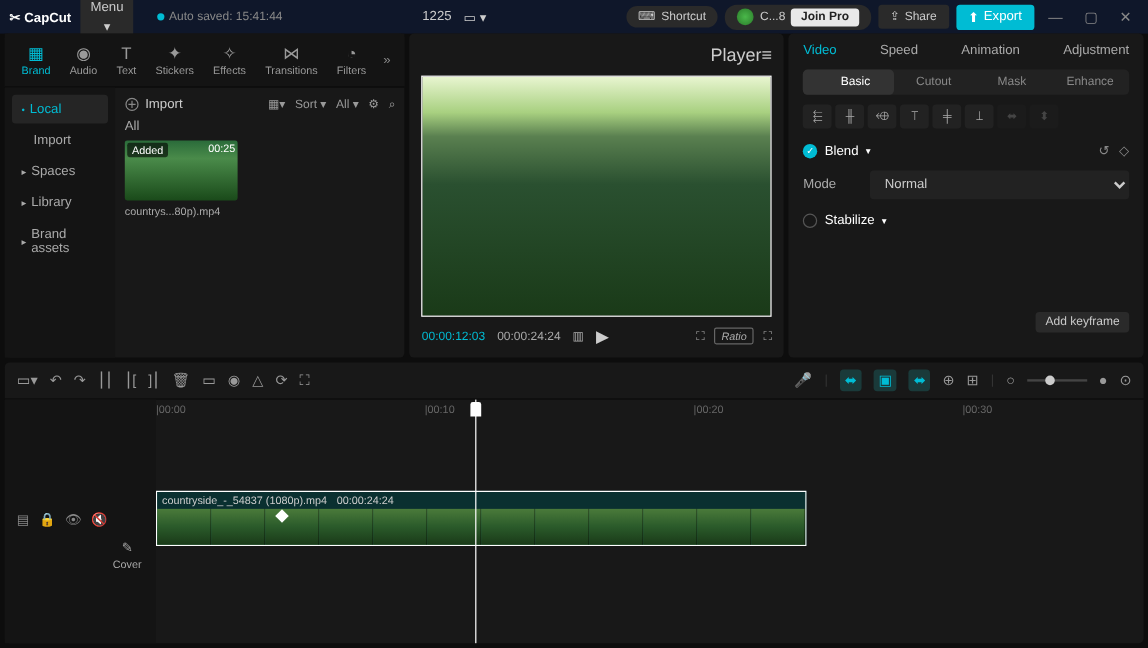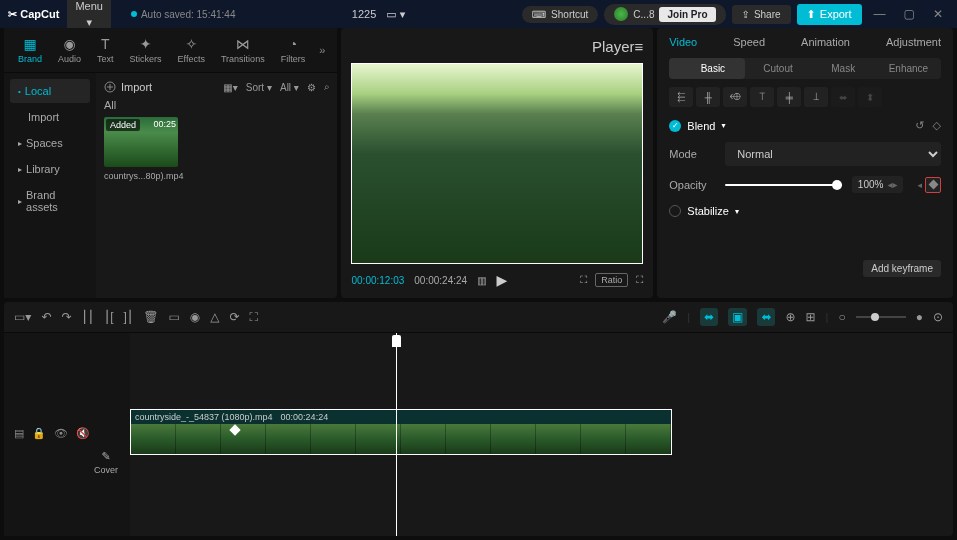--- a/index.html
+++ b/index.html
@@ -30,33 +30,33 @@
 .sidebar-item { padding: 6px 8px; color: #aaa; border-radius: 3px; font-size: 11px; display: flex; align-items: center; gap: 4px; cursor: pointer; }
 .sidebar-item.active { background: #252525; color: #00bcd4; }
 .chev { font-size: 8px; }
 
 .media-area { flex: 1; padding: 8px; }
 .media-header { display: flex; align-items: center; gap: 6px; margin-bottom: 6px; }
 .import-btn { display: flex; align-items: center; gap: 5px; color: #ccc; font-size: 11px; }
 .import-plus-icon { width: 12px; height: 12px; }
 .toolbar-icons { margin-left: auto; display: flex; gap: 8px; color: #999; font-size: 10px; align-items: center; }
 .all-label { color: #aaa; margin-bottom: 6px; font-size: 11px; }
-.clip-thumb { width: 74px; height: 50px; background: linear-gradient(to bottom, #2a6b3a 0%, #4a8b4a 30%, #1a4a1a 100%); border-radius: 2px; position: relative; }
+.clip-thumb { width: 94px; height: 50px; background: linear-gradient(to bottom, #2a6b3a 0%, #4a8b4a 30%, #1a4a1a 100%); border-radius: 2px; position: relative; }
 .badge-added { position: absolute; top: 2px; left: 2px; background: rgba(0,0,0,0.6); color: #fff; font-size: 9px; padding: 1px 4px; border-radius: 2px; }
 .badge-dur { position: absolute; top: 2px; right: 2px; color: #fff; font-size: 9px; }
 .clip-name { color: #aaa; font-size: 9px; margin-top: 4px; }
 
 .player-panel { width: 314px; background: #181818; border-radius: 4px; padding: 10px; display: flex; flex-direction: column; }
 .player-header { display: flex; justify-content: flex-end; color: #ccc; font-size: 15px; margin-bottom: 8px; align-items: center; }
 .player-video { flex: 1; background: linear-gradient(to bottom, #e8f5d0 0%, #a8d080 15%, #5a8050 25%, #2a5030 45%, #1a3a18 100%); border: 1px solid #fff; position: relative; }
 .player-controls { display: flex; align-items: center; gap: 10px; margin-top: 8px; color: #aaa; font-size: 10px; }
 .time-current { color: #00bcd4; }
 .play-icon { color: #ccc; font-size: 14px; }
 .player-right-controls { margin-left: auto; display: flex; gap: 8px; align-items: center; }
-.ratio-badge { border: 1px solid #666; padding: 1px 5px; border-radius: 2px; font-size: 9px; }
+.ratio-badge { border: 1px solid #666; padding: 1px 5px; border-radius: 2px; font-size: 9px; font-style: italic; }
 
 .right-panel { flex: 1; background: #181818; border-radius: 4px; padding: 8px 12px; }
 .right-tabs { display: flex; gap: 36px; margin-bottom: 10px; font-size: 11px; align-items: flex-end; }
 .right-tab { color: #aaa; cursor: pointer; font-weight: 500; }
 .right-tab.active { color: #00bcd4; }
 .sub-tabs { display: flex; background: #222; border-radius: 4px; margin-bottom: 8px; }
 .sub-tab { flex: 1; text-align: center; padding: 5px; color: #888; font-size: 10px; cursor: pointer; }
 .sub-tab.active { background: #333; color: #fff; border-radius: 4px; padding-left: 16px; }
 .align-row { display: flex; gap: 3px; margin-bottom: 12px; }
 .align-btn { width: 24px; height: 20px; background: #222; border-radius: 3px; display: flex; align-items: center; justify-content: center; color: #aaa; font-size: 10px; }
@@ -276,36 +276,20 @@
         <span style="font-size:8px;">▾</span>
         <div class="section-actions">
           <span>↺</span>
           <span>◇</span>
         </div>
       </div>
       <div class="control-row">
         <span class="control-label">Mode</span>
         <select class="mode-select"><option>Normal</option></select>
       </div>
-      <div class="control-row">
-        <span class="control-label">Opacity</span>
-        <div class="slider-track">
-            <div class="slider-thumb"></div>
-          </div>
-        <span class="opacity-val">
-            <span>100%</span>
-            <span style="color:#666;">◂▸</span>
-          </span>
-        <div class="key-row">
-          <span style="color:#666;font-size:9px;">◂</span>
-          <div class="keyframe-btn">
-              <div class="keyframe-diamond"></div>
-            </div>
-        </div>
-      </div>
     </div>
     <div class="section">
       <div class="section-header">
         <span class="check-off"></span>
         <span>Stabilize</span>
         <span style="font-size:8px;">▾</span>
       </div>
     </div>
     <div class="tooltip">Add keyframe</div>
   </div>
@@ -352,20 +336,26 @@
         <span>▤</span>
         <span>🔒</span>
         <span>👁</span>
         <span>🔇</span>
       </div>
       <div class="cover-btn" style="align-self:flex-end;margin-right:6px;">
         <span>✎</span>
         <span style="font-size:9px;">Cover</span>
       </div>
     </div>
+    <div class="tl-ruler">
+      <span class="ruler-mark" style="left:0px;">|00:00</span>
+      <span class="ruler-mark" style="left:224px;">|00:10</span>
+      <span class="ruler-mark" style="left:448px;">|00:20</span>
+      <span class="ruler-mark" style="left:672px;">|00:30</span>
+    </div>
     <div class="tl-track">
       <div class="tl-clip-label">
         <span>countryside_-_54837 (1080p).mp4</span>
         <span>00:00:24:24</span>
       </div>
       <div class="tl-clip-strip">
         <div class="tl-frame"></div>
           <div class="tl-frame"></div>
           <div class="tl-frame"></div>
           <div class="tl-frame"></div>

